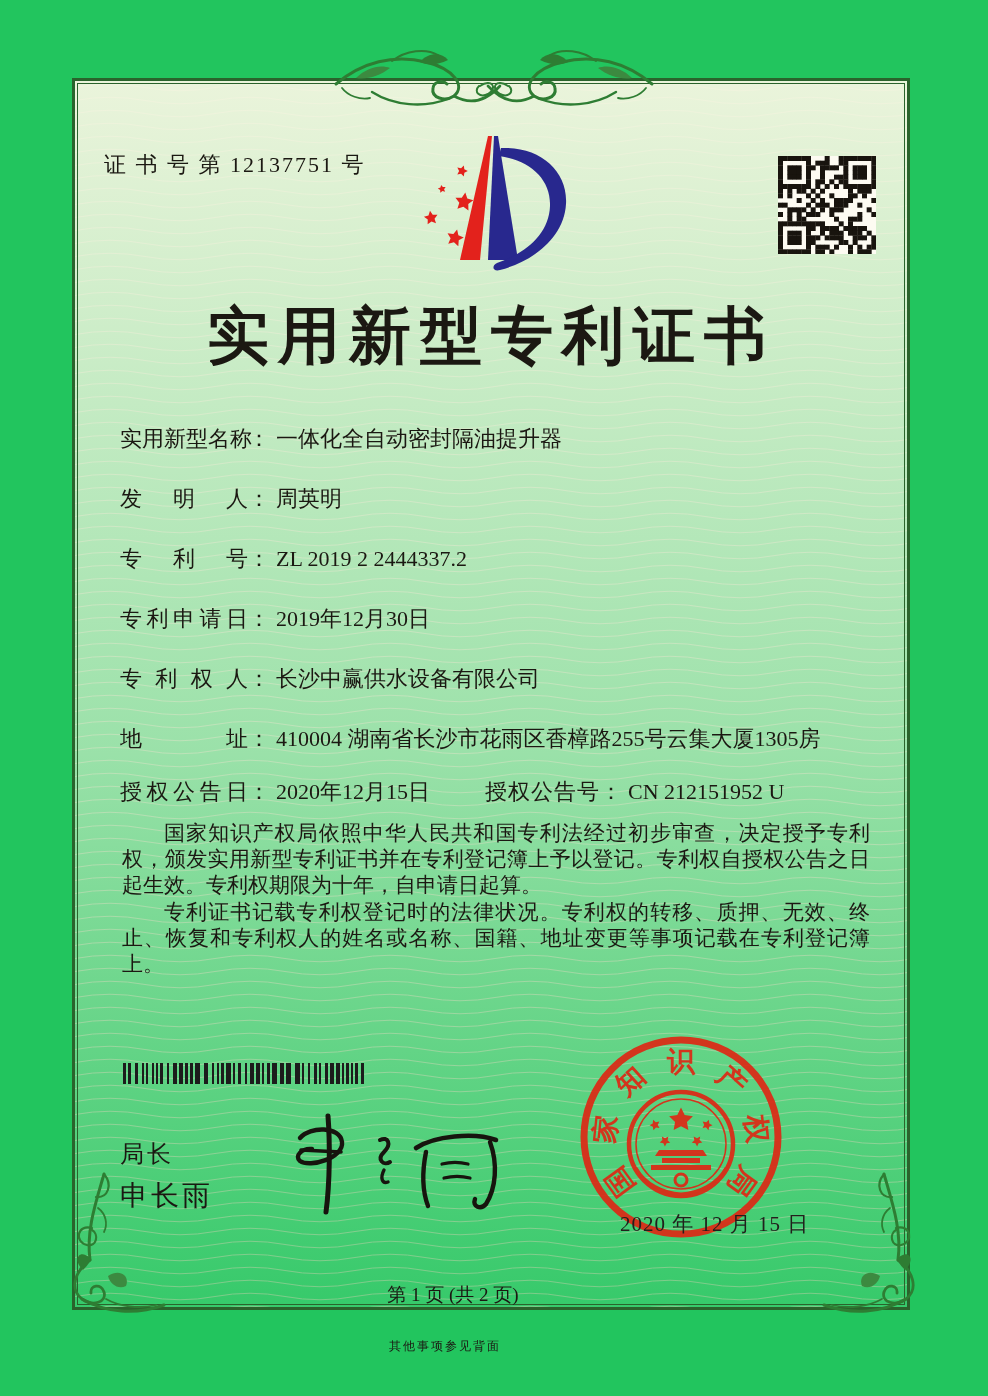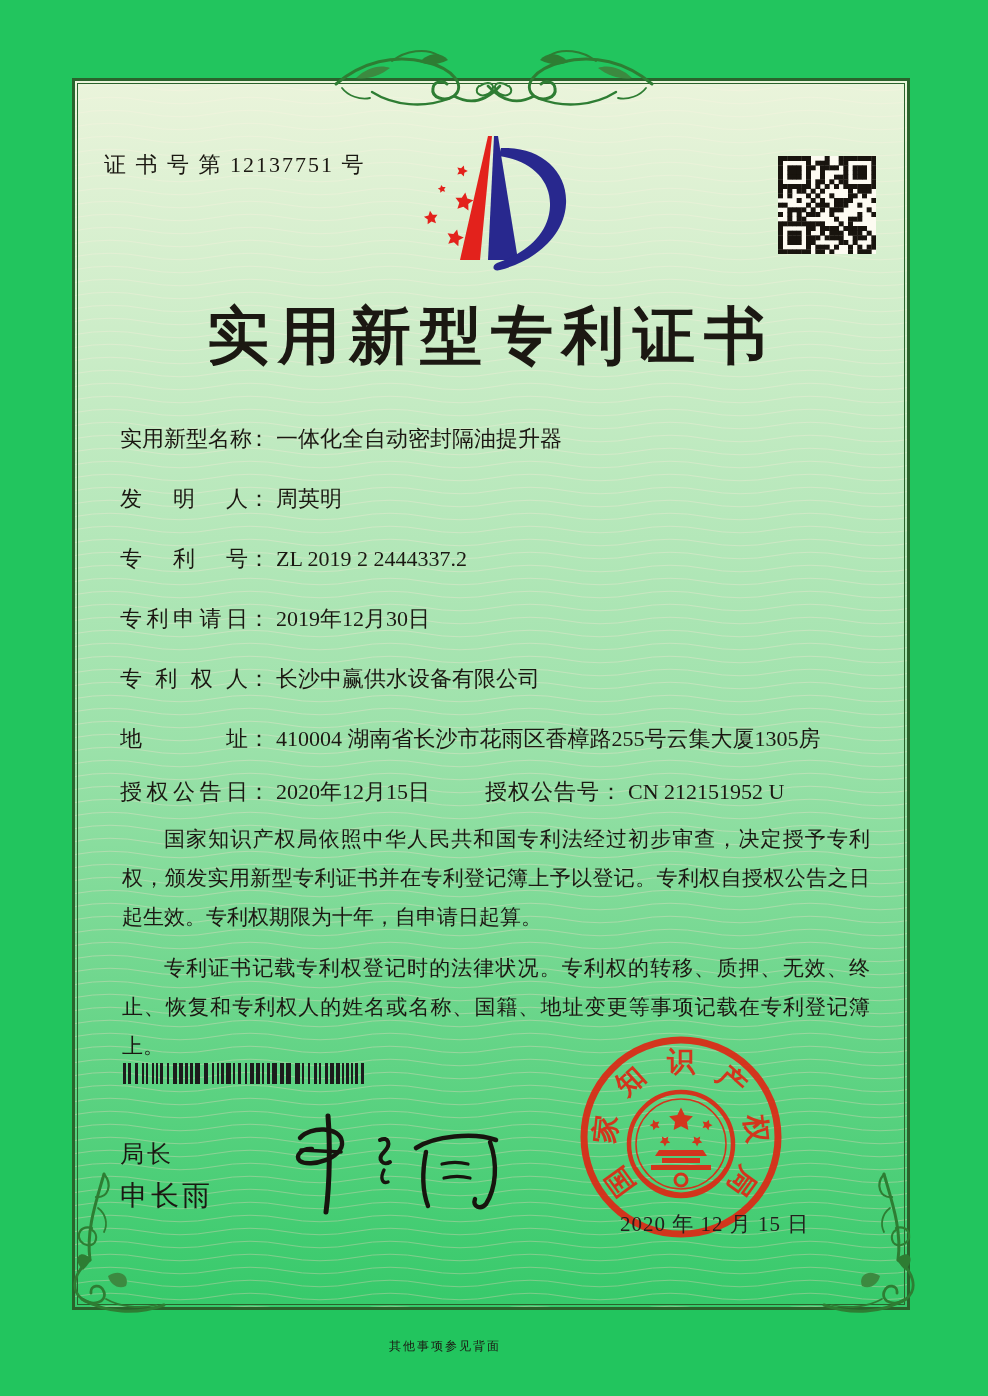--- a/index.html
+++ b/index.html
@@ -17,23 +17,23 @@
   .logo{position:absolute;left:408px;top:126px;}
   .qr{position:absolute;left:778px;top:156px;}
 
   .fields{position:absolute;left:120px;top:0;width:780px;}
   .field-row{position:absolute;left:0;font-size:22px;white-space:nowrap;}
   .field-row .lbl{display:inline-block;width:128px;text-align:justify;text-align-last:justify;vertical-align:bottom;}
   .field-row .colon{display:inline-block;margin-right:6px;}
   .grant-no{position:absolute;left:365px;top:0;}
   .grant-no .lbl2{letter-spacing:1px;}
 
-  .legal{position:absolute;left:122px;top:820px;width:748px;font-size:21px;line-height:39px;text-align:justify;}
+  .legal{position:absolute;left:122px;top:820px;width:748px;font-size:21px;line-height:26px;text-align:justify;}
   .legal p{margin:0;text-indent:2em;}
-  .legal p + p{margin-top:12px;}
+  .legal p + p{margin-top:1px;}
 
   .barcode{position:absolute;left:123px;top:1063px;}
 
   .director-title{position:absolute;left:120px;top:1138px;font-size:24px;letter-spacing:3px;}
   .director-name{position:absolute;left:120px;top:1177px;font-size:28px;letter-spacing:3px;}
   .signature{position:absolute;left:276px;top:1112px;}
 
   .seal{position:absolute;left:576px;top:1032px;opacity:.93;}
   .seal-ch{font-size:28px;font-weight:bold;fill:#dc2a16;text-anchor:middle;dominant-baseline:central;font-family:"Liberation Serif","DejaVu Serif",serif;}
   .seal-date{position:absolute;left:620px;top:1210px;width:190px;text-align:left;font-size:21px;color:#21201c;letter-spacing:1px;}
@@ -500,15 +500,16 @@
         <text x="29.416335952011224" y="97.05583679165834" transform="rotate(-84 29.416335952011224 97.05583679165834)" class="seal-ch">家</text>
         <text x="54.14607391672678" y="48.52099326371804" transform="rotate(-42 54.14607391672678 48.52099326371804)" class="seal-ch">知</text>
         <text x="105" y="29" transform="rotate(0 105 29)" class="seal-ch">识</text>
         <text x="155.85392608327322" y="48.52099326371804" transform="rotate(42 155.85392608327322 48.52099326371804)" class="seal-ch">产</text>
         <text x="180.58366404798878" y="97.05583679165834" transform="rotate(84 180.58366404798878 97.05583679165834)" class="seal-ch">权</text>
         <text x="166.485291572496" y="149.67167917422796" transform="rotate(126 166.485291572496 149.67167917422796)" class="seal-ch">局</text>
       </svg>
   </div>
   <div class="seal-date">2020 年 12 月 15 日</div>
 
+  <div class="page-note">第 1 页 (共 2 页)</div>
   <div class="back-note">其他事项参见背面</div>
 
 </div>
 
 </body></html>

